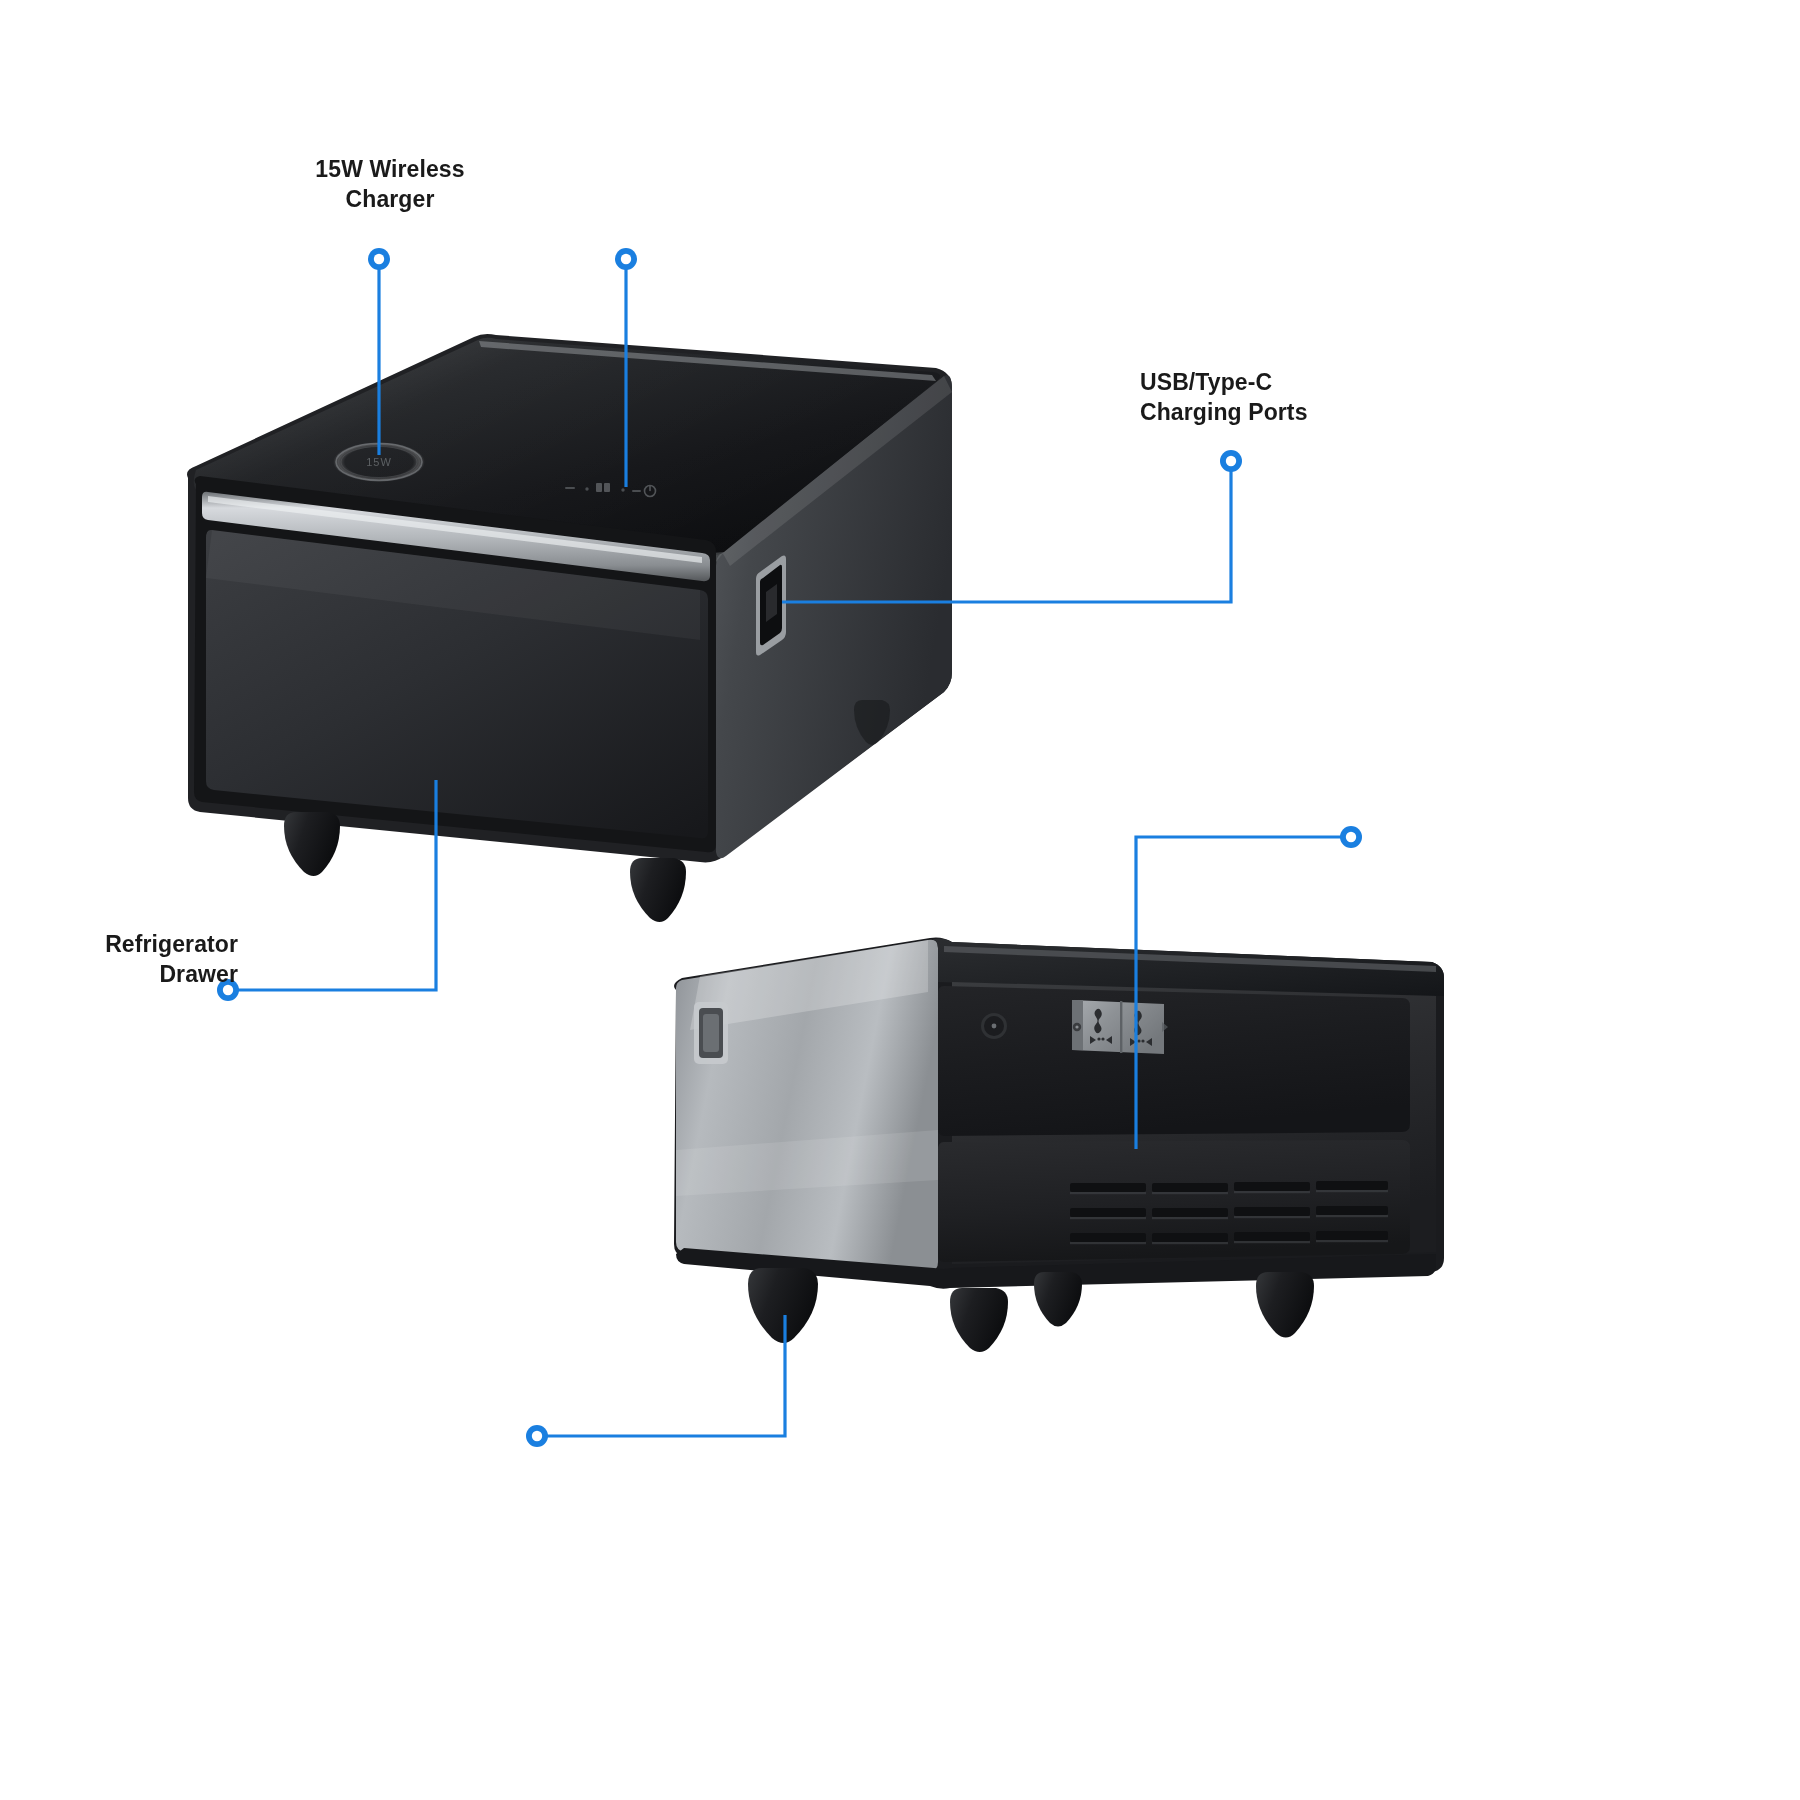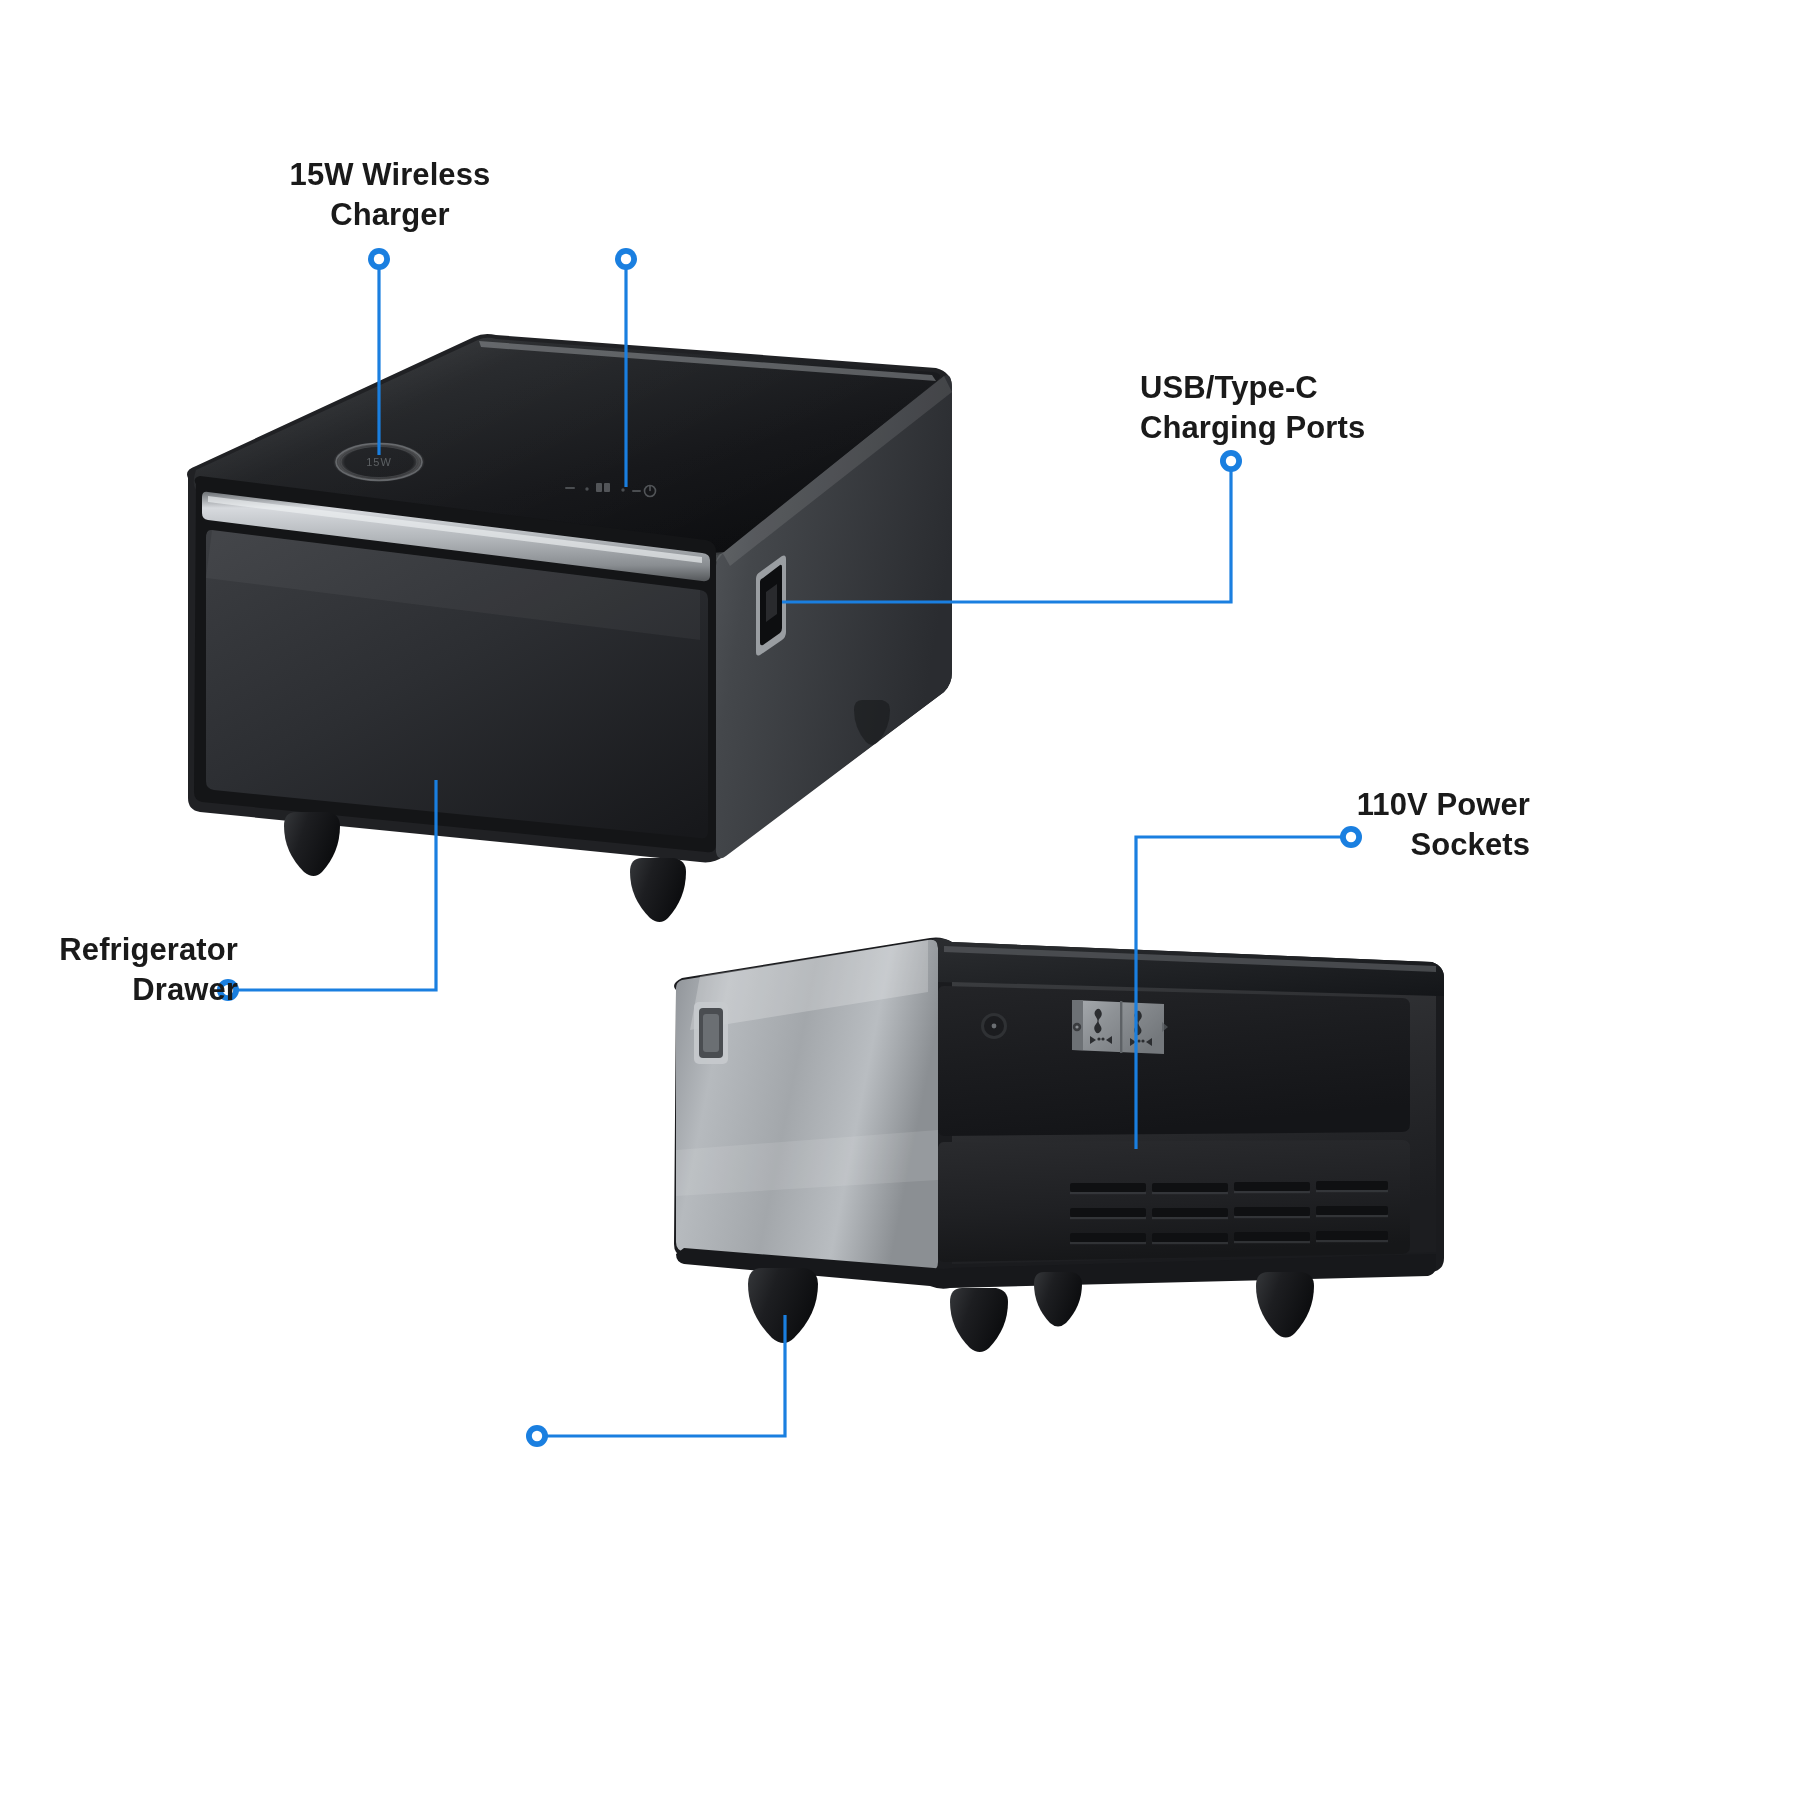--- a/index.html
+++ b/index.html
@@ -7,21 +7,21 @@
   body { font-family:"Liberation Sans", sans-serif; }
 
   #stage { position:relative; width:1800px; height:1800px; background:#fff; }
 
   svg.layer { position:absolute; left:0; top:0; width:1800px; height:1800px; }
 
   .callout-label {
     position:absolute;
     font-family:"Liberation Sans", sans-serif;
     font-weight:700;
-    font-size:31px;
+    font-size:23px;
     line-height:1.30;
     color:#1a1a1a;
     letter-spacing:0.1px;
     white-space:pre-line;
   }
   .cl-center { text-align:center; }
   .cl-right  { text-align:right; }
   .cl-left   { text-align:left; }
 </style>
 </head>
@@ -331,20 +331,18 @@
     </g>
   </svg>
 
   <div class="callout-label cl-center" style="left:260px; top:155px; width:260px;">15W Wireless
 Charger</div>
 
 
   <div class="callout-label cl-left" style="left:1140px; top:368px; width:340px;">USB/Type-C
 Charging Ports</div>
 
-  <div class="callout-label cl-right" style="left:1200px; top:785px; width:330px;">110V Power
-Sockets</div>
 
   <div class="callout-label cl-right" style="left:16px; top:930px; width:222px;">Refrigerator
 Drawer</div>
 
 
 </div>
 
 </body></html>

